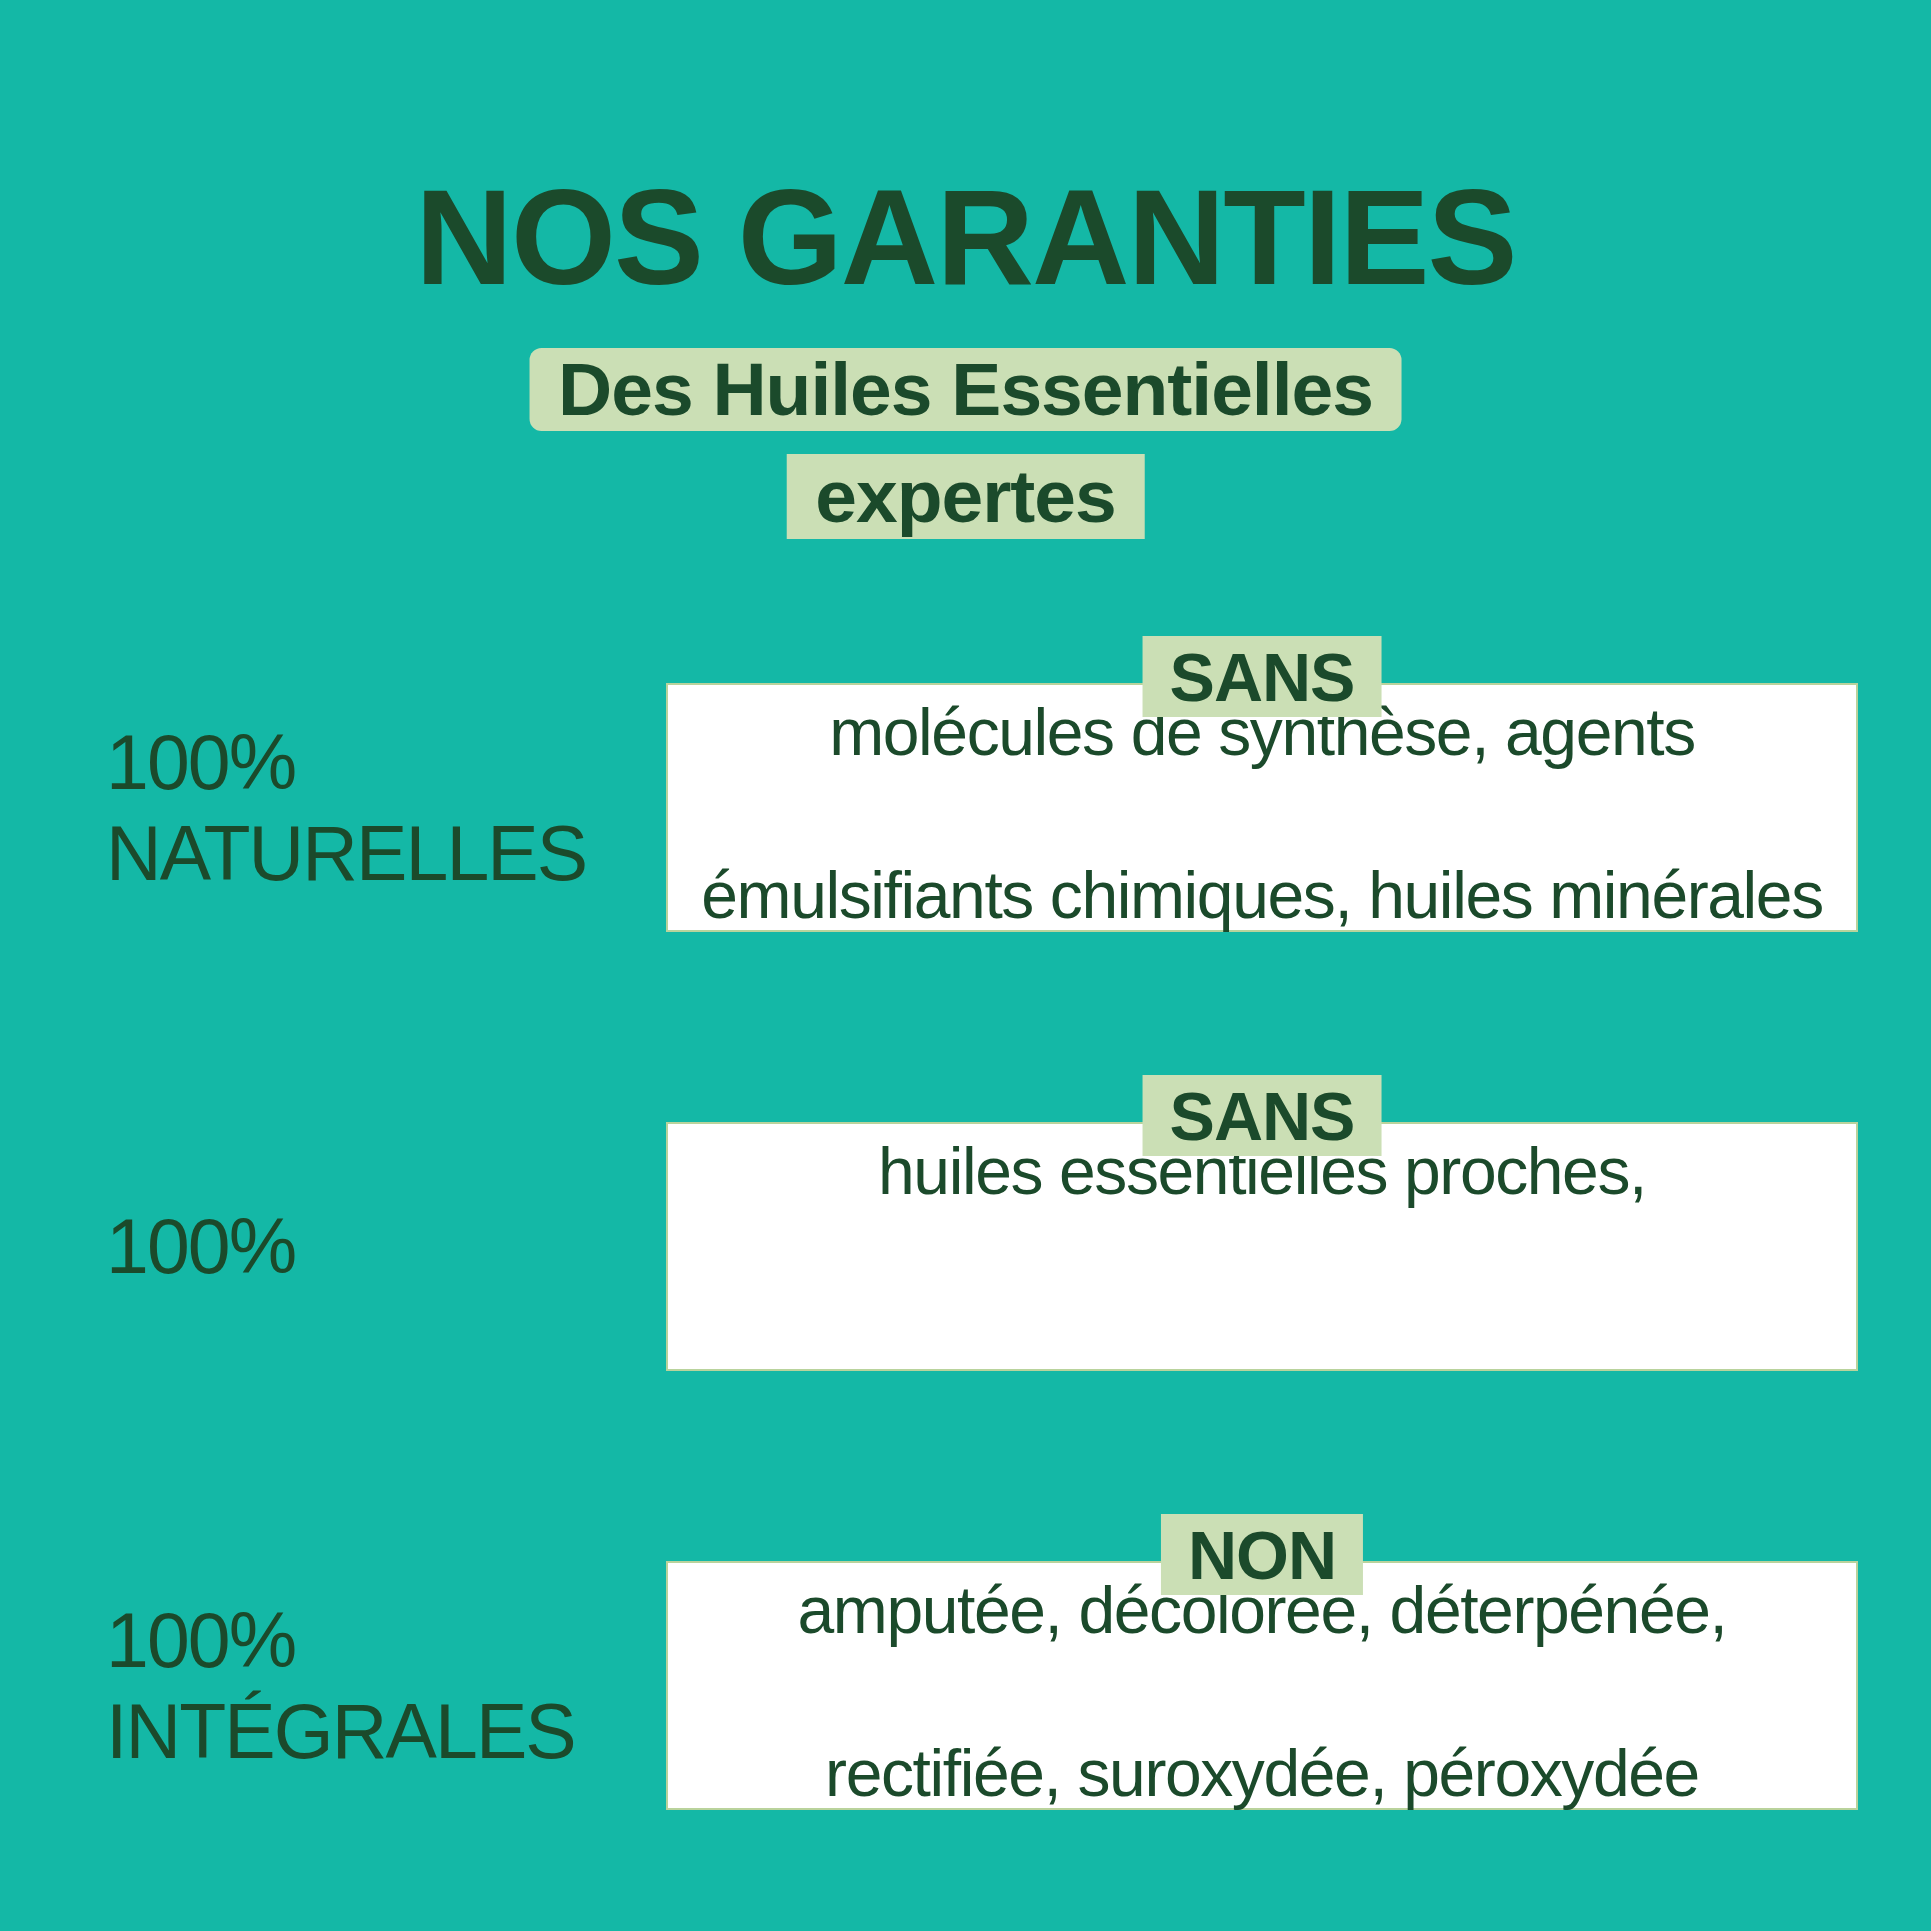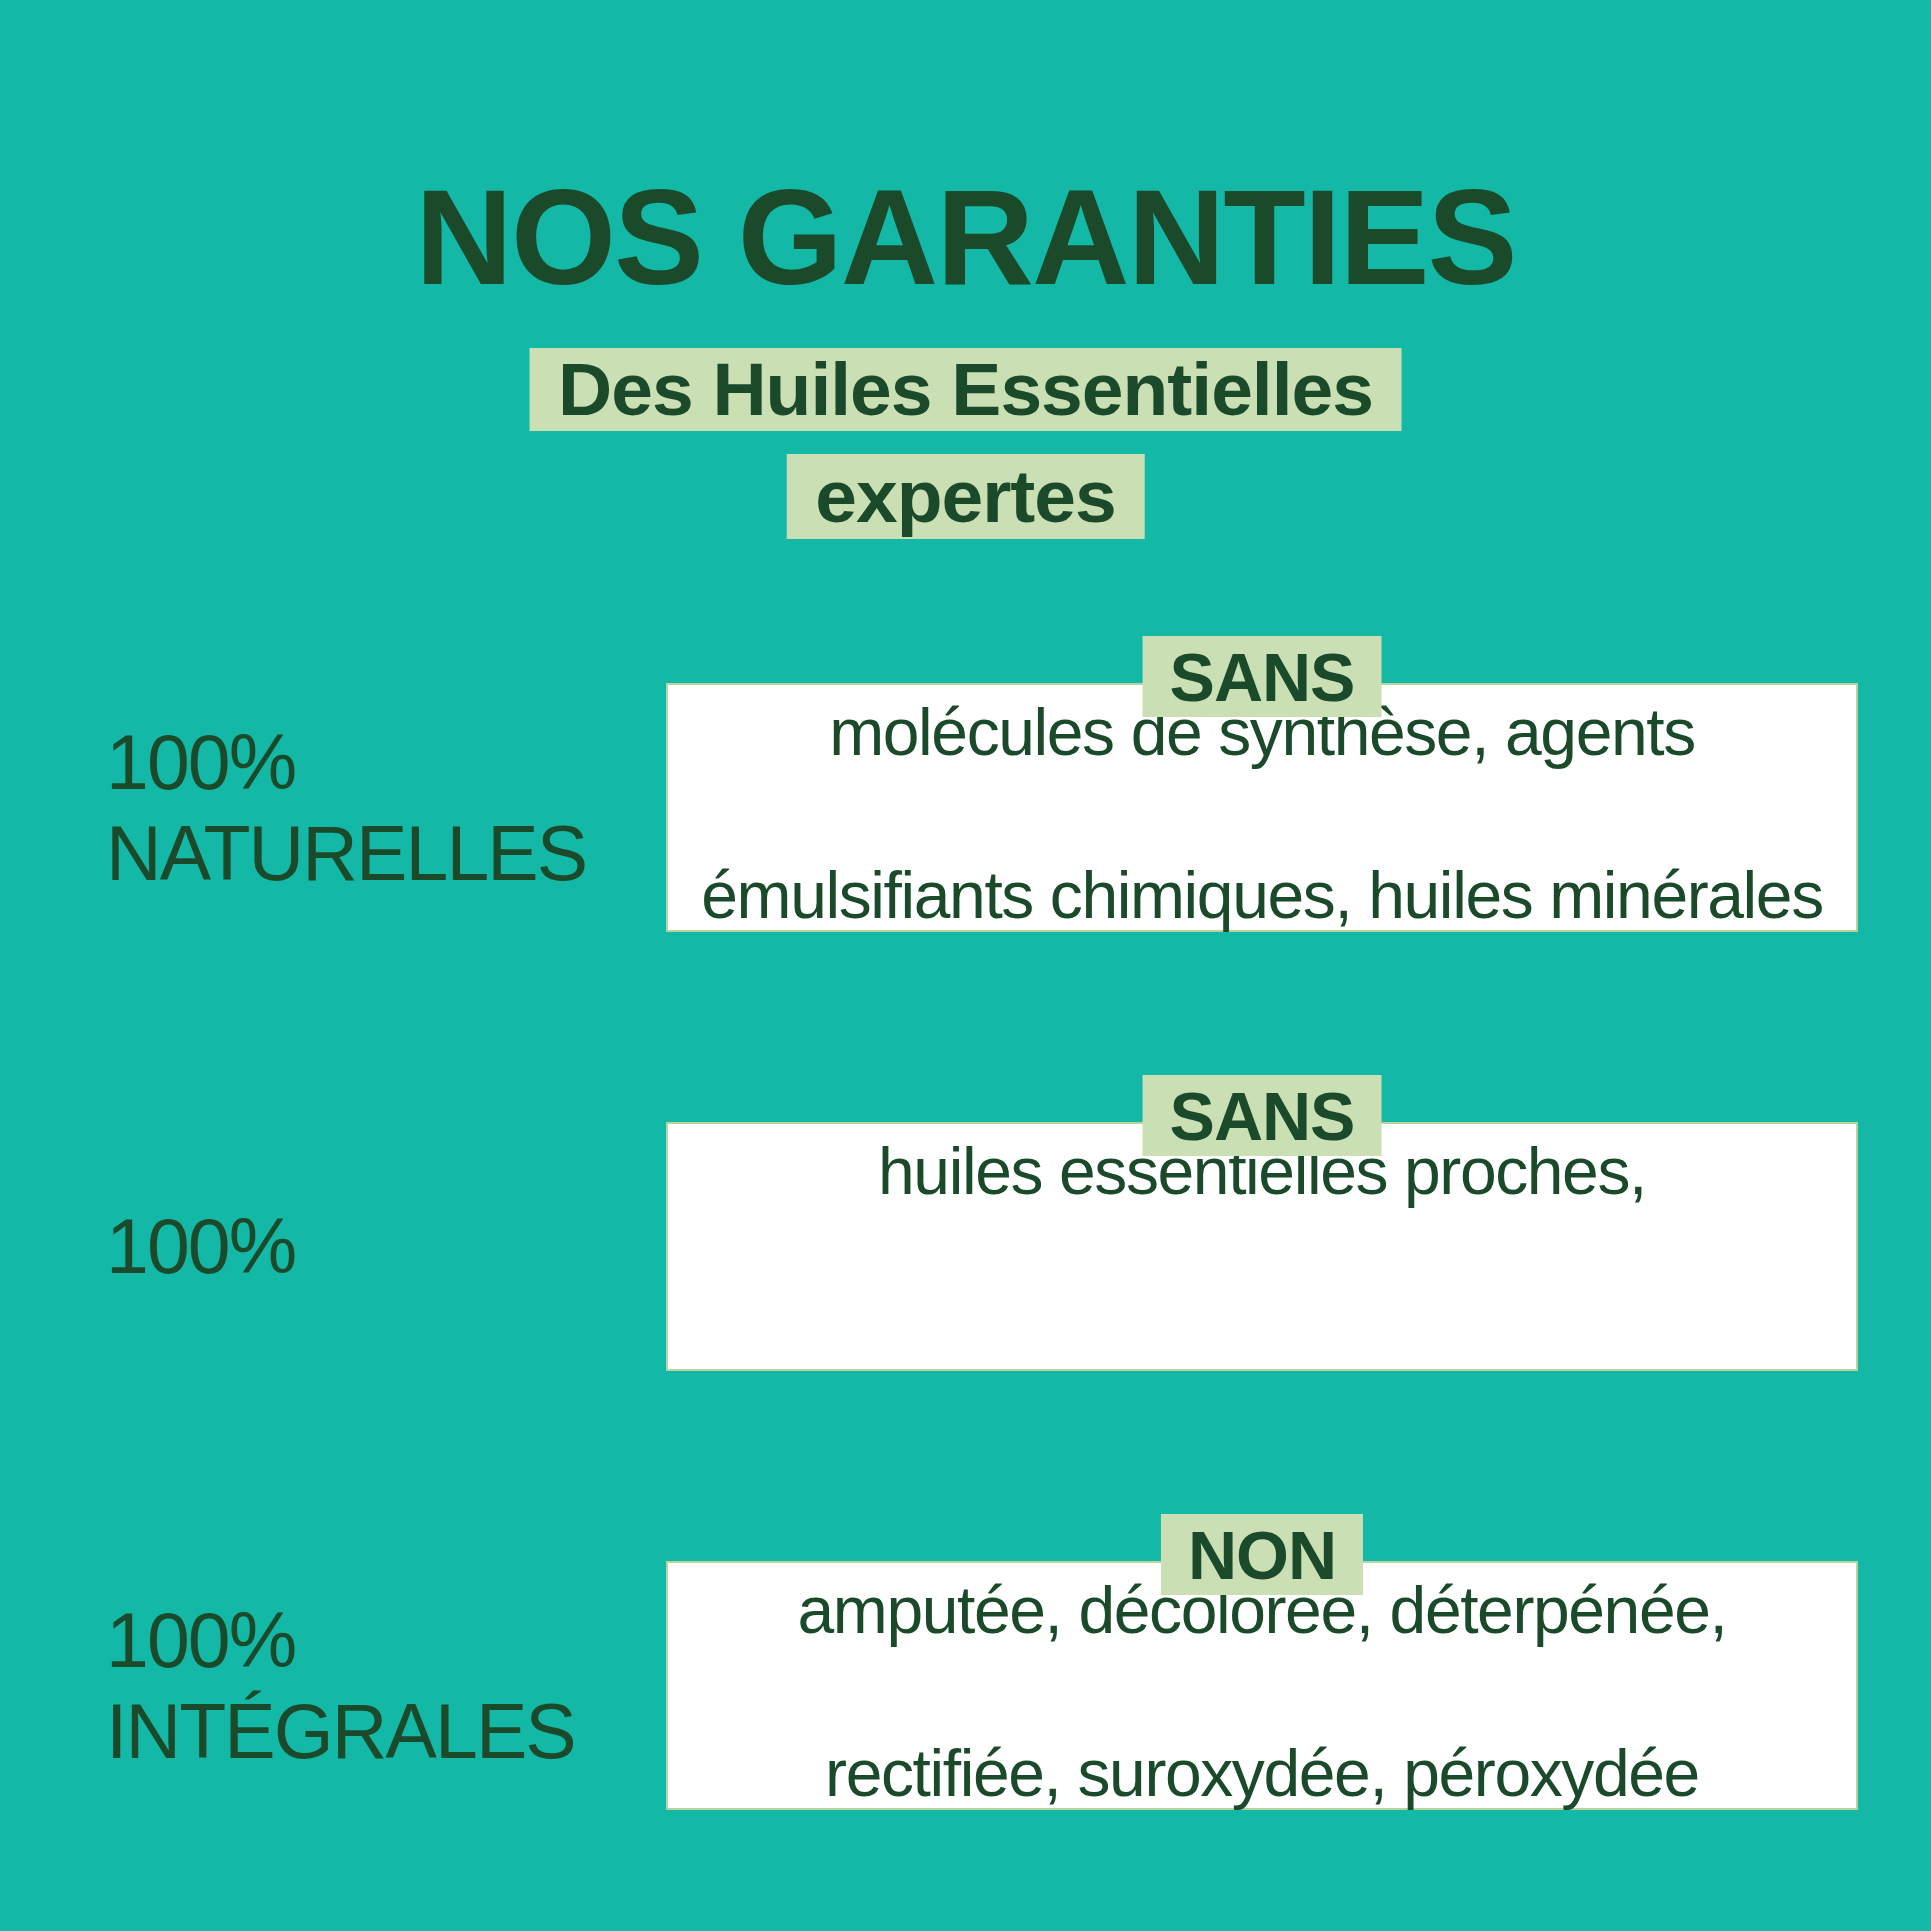--- a/index.html
+++ b/index.html
@@ -34,21 +34,21 @@
     justify-content: center;
     background: #cbdfb5;
     padding: 0 29px;
     font-weight: bold;
     font-size: 75px;
     letter-spacing: -1px;
     line-height: 1;
     white-space: nowrap;
     color: #1b4a2b;
   }
-  .subtitle-chip.line1 { top: 348px; height: 83px; }
+  .subtitle-chip.line1 { top: 348px; height: 83px; border-radius: 12px; }
   .subtitle-chip.line2 { top: 454px; height: 85px; }
 
   .row { position: absolute; left: 0; width: 1931px; height: 249px; }
   .row.r1 { top: 683px; }
   .row.r2 { top: 1122px; }
   .row.r3 { top: 1561px; }
 
   .row-label {
     position: absolute;
     left: 106px;

